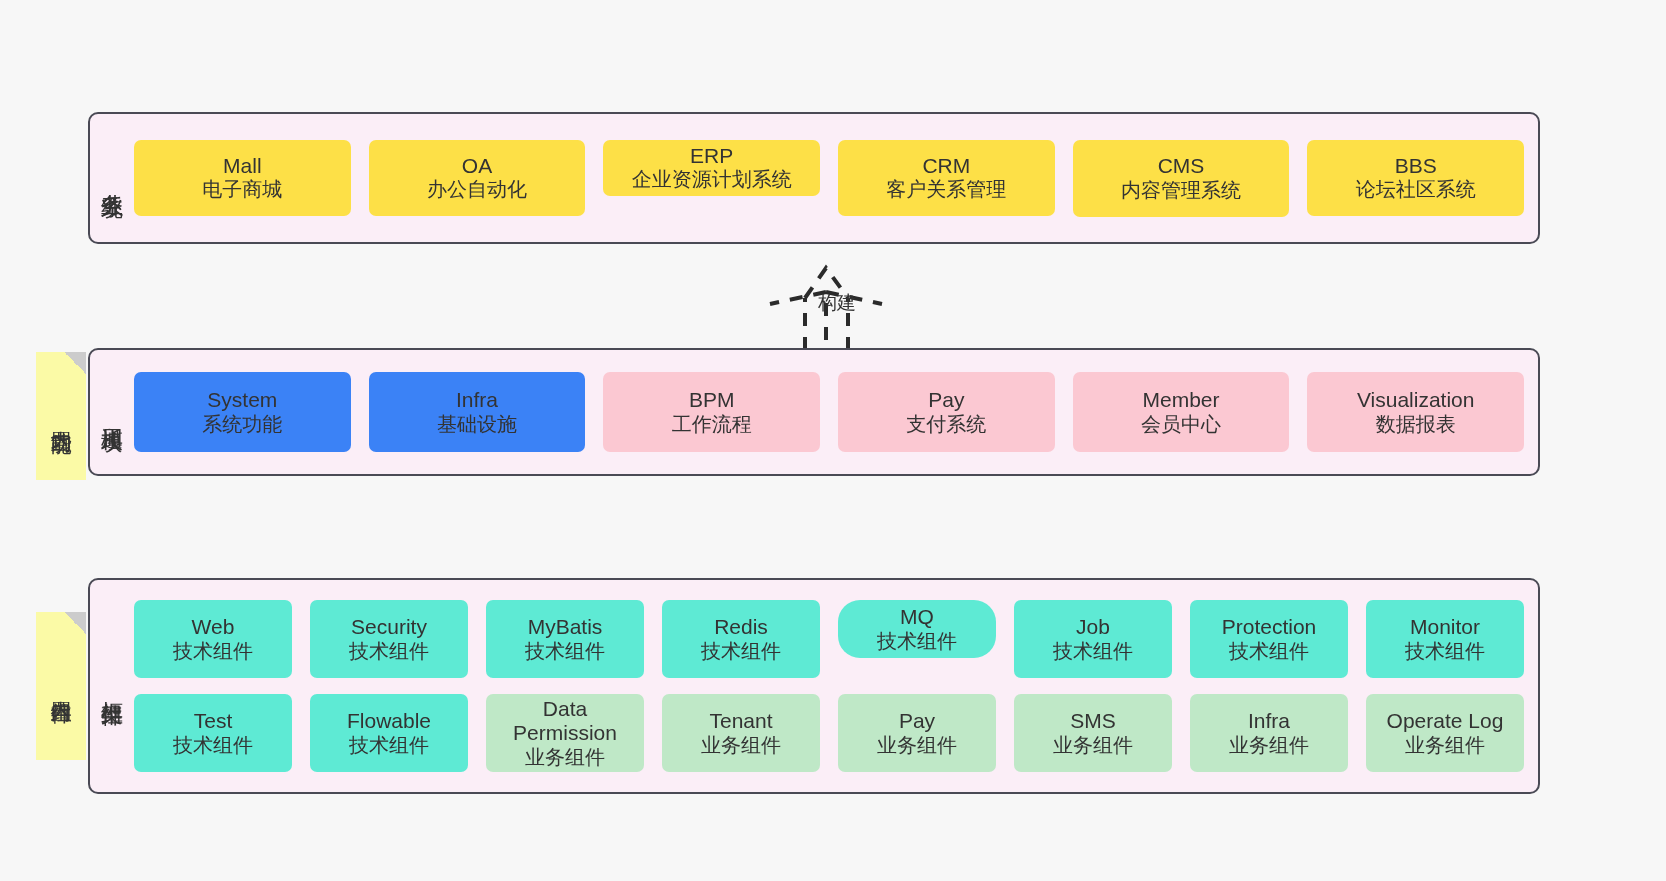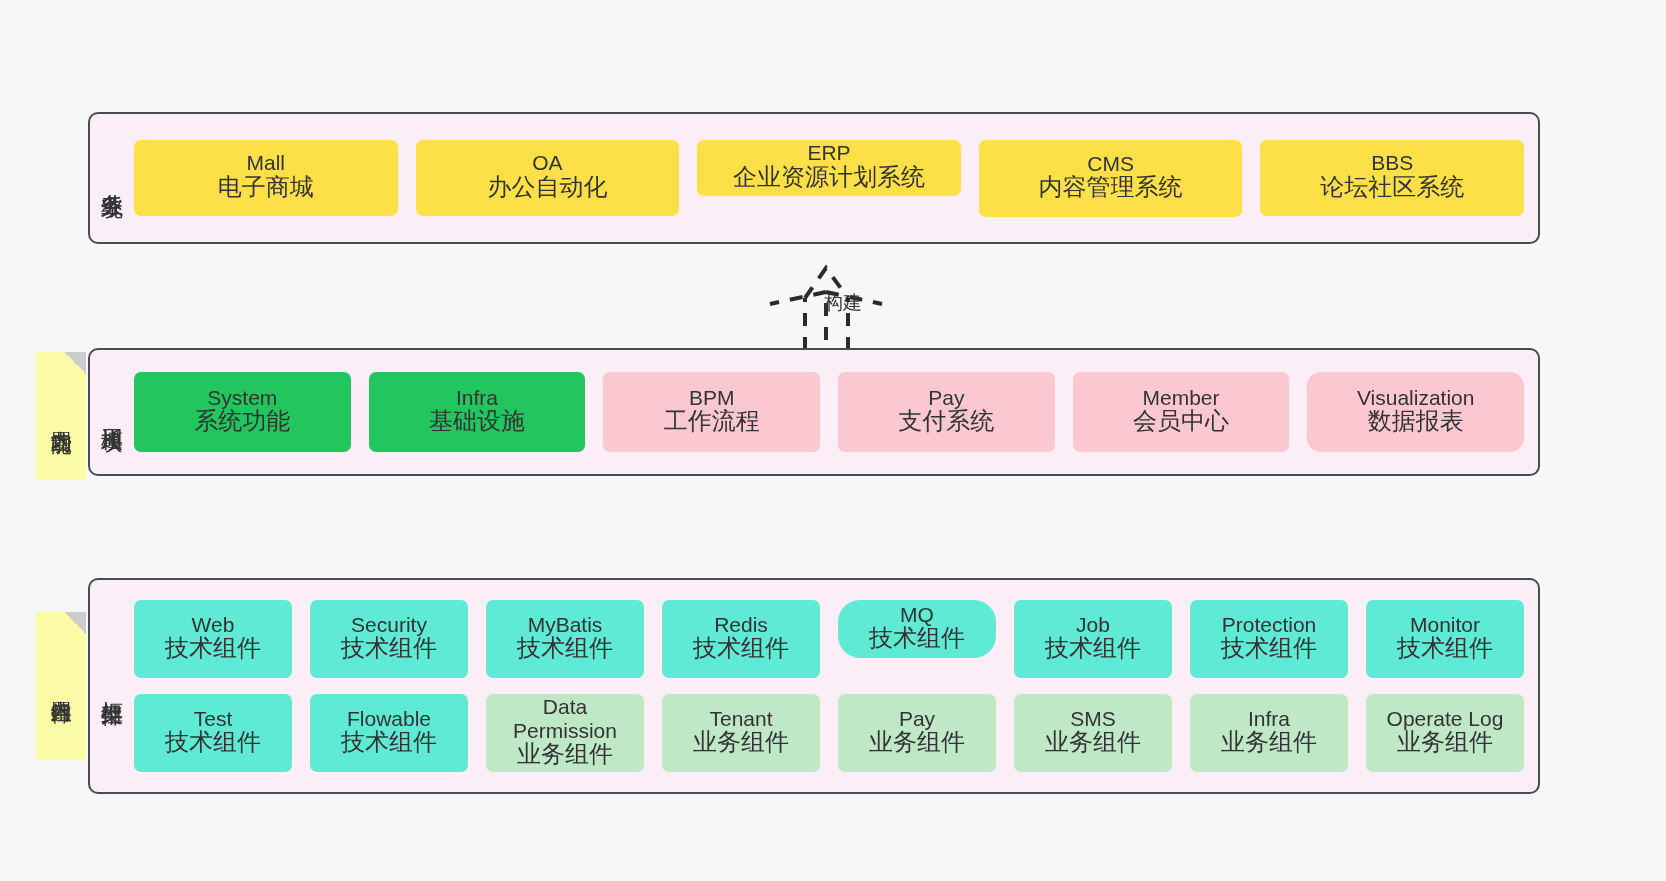--- a/index.html
+++ b/index.html
@@ -75,29 +75,28 @@
     text-align: center;
     box-sizing: border-box;
     padding: 6px 4px;
   }
   .cell .t1 {
     font-size: 21px;
     line-height: 1.12;
     color: #333;
   }
   .cell .t2 {
-    font-size: 24px;
+    font-size: 20px;
     line-height: 1.2;
     color: #333;
-    font-family: Liberation Mono, monospace;
   }
 
   
   .c-blue       { background: #fde047; }
-  .c-red        { background: #22c55e; }
+  .c-red        { background: #3b82f6; }
   .c-pink       { background: #fbc8d2; }
   .c-green      { background: #5eead4; }
   .c-lightgreen { background: #bfe8c7; }
 
   
   .note {
     position: absolute;
     background: #fbfaa6;
     font-size: 21px;
     line-height: 1.16;
@@ -144,41 +143,45 @@
             <div class="t1">Mall</div>
             <div class="t2">电子商城</div>
           </div>
           <div class="cell c-blue" style="height: 76px;">
             <div class="t1">OA</div>
             <div class="t2">办公自动化</div>
           </div>
           <div class="cell c-blue" style="height: 56px;">
             <div class="t1">ERP</div>
             <div class="t2">企业资源计划系统</div>
+          </div>
+          <div class="cell c-blue" style="height: 76px;">
+            <div class="t1">CRM</div>
+            <div class="t2">客户关系管理</div>
           </div>
           <div class="cell c-blue" style="height: 77px;">
             <div class="t1">CMS</div>
             <div class="t2">内容管理系统</div>
           </div>
           <div class="cell c-blue" style="height: 76px;">
             <div class="t1">BBS</div>
             <div class="t2">论坛社区系统</div>
           </div>
         </div>
     </div>
   </div>
 
   <div class="connector" id="connector-build" style="left:758px; top:258px; width:150px; height:92px;">
     <svg width="150" height="92" viewBox="0 0 150 92">
       <path d="M68 82 L68 34 M68 34 L12 46 M68 34 L124 46" fill="none" stroke="#2b2b2b" stroke-width="4" stroke-dasharray="13 11" stroke-linecap="butt" transform="translate(0,0)"></path>
       <path d="M47 92 L47 40 M90 92 L90 40" fill="none" stroke="#2b2b2b" stroke-width="4" stroke-dasharray="13 11"></path>
       <path d="M47 40 L68 10 L90 40" fill="none" stroke="#2b2b2b" stroke-width="4" stroke-dasharray="13 11" stroke-linejoin="miter"></path>
       <path d="M47 92 L90 92" fill="none" stroke="#2b2b2b" stroke-width="4" stroke-dasharray="13 11"></path>
     </svg>
-    <span class="conn-label" style="left:66px; top:32px;">构建</span>
+    <span class="conn-label" style="left:60px; top:32px;">构建</span>
   </div>
 
   <div class="layer" id="layer-modules" style="left:88px; top:348px; width:1452px; height:128px;">
     <div class="layer-title">通用模块</div>
     <div class="layer-body">
       <div class="row" id="modules-row">
           <div class="cell c-red" style="height: 80px;">
             <div class="t1">System</div>
             <div class="t2">系统功能</div>
           </div>
@@ -191,21 +194,21 @@
             <div class="t2">工作流程</div>
           </div>
           <div class="cell c-pink" style="height: 80px;">
             <div class="t1">Pay</div>
             <div class="t2">支付系统</div>
           </div>
           <div class="cell c-pink" style="height: 80px;">
             <div class="t1">Member</div>
             <div class="t2">会员中心</div>
           </div>
-          <div class="cell c-pink" style="height: 80px; border-radius: 14px;">
+          <div class="cell c-pink" style="height: 80px;">
             <div class="t1">Visualization</div>
             <div class="t2">数据报表</div>
           </div>
         </div>
     </div>
   </div>
 
   <div class="note" id="note-builtin-feature" style="left:36px; top:352px; width:50px; height:128px;">
     <span class="fold"></span>
     <span>内置功能</span>

